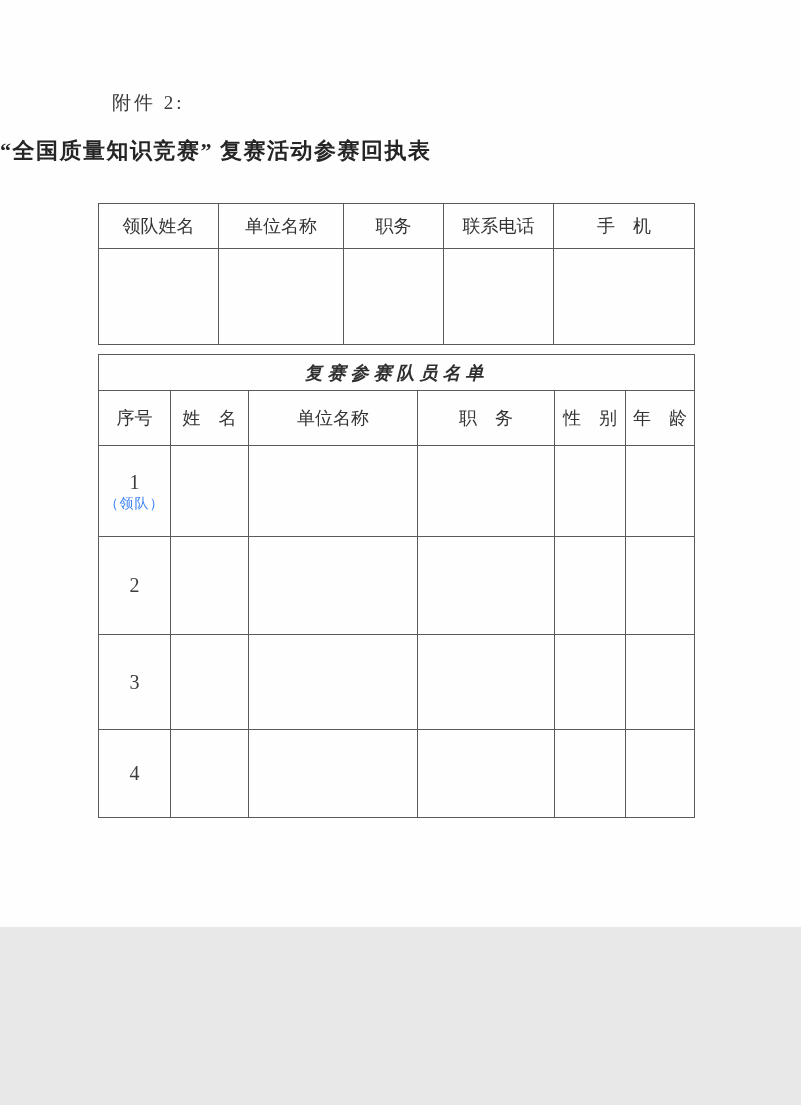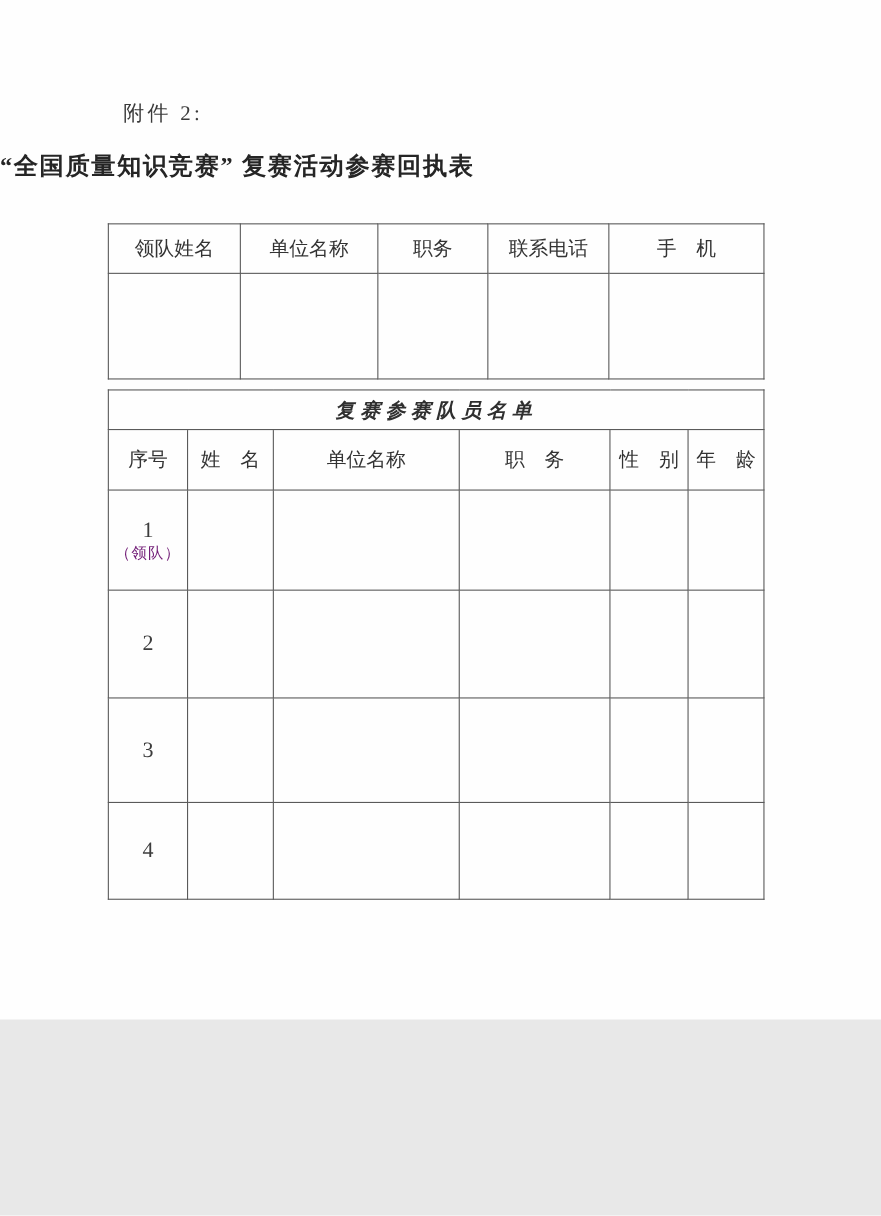--- a/index.html
+++ b/index.html
@@ -36,21 +36,21 @@
   .section-title{
     font-size:18px;font-weight:bold;font-style:italic;
     letter-spacing:5px;color:#2f2f2f;
   }
   .m-hdr-row{height:55px;}
   .m-row-1{height:91px;}
   .m-row-2{height:98px;}
   .m-row-3{height:95px;}
   .m-row-4{height:88px;}
   .row-no{font-size:20px;color:#3c3c3c;line-height:1.25;}
-  .row-no-note{display:block;font-size:14px;letter-spacing:1px;color:#701a75;}
+  .row-no-note{display:block;font-size:14px;letter-spacing:1px;color:#3b82f6;}
   .fax-note{
     position:absolute;left:112px;top:831px;width:560px;
     font-size:15px;font-style:italic;letter-spacing:0.5px;color:#343434;
   }
   .page-number{
     position:absolute;left:612px;top:971px;width:90px;
     font-size:16px;letter-spacing:3px;color:#454545;text-align:center;
   }
 </style>
 </head>

